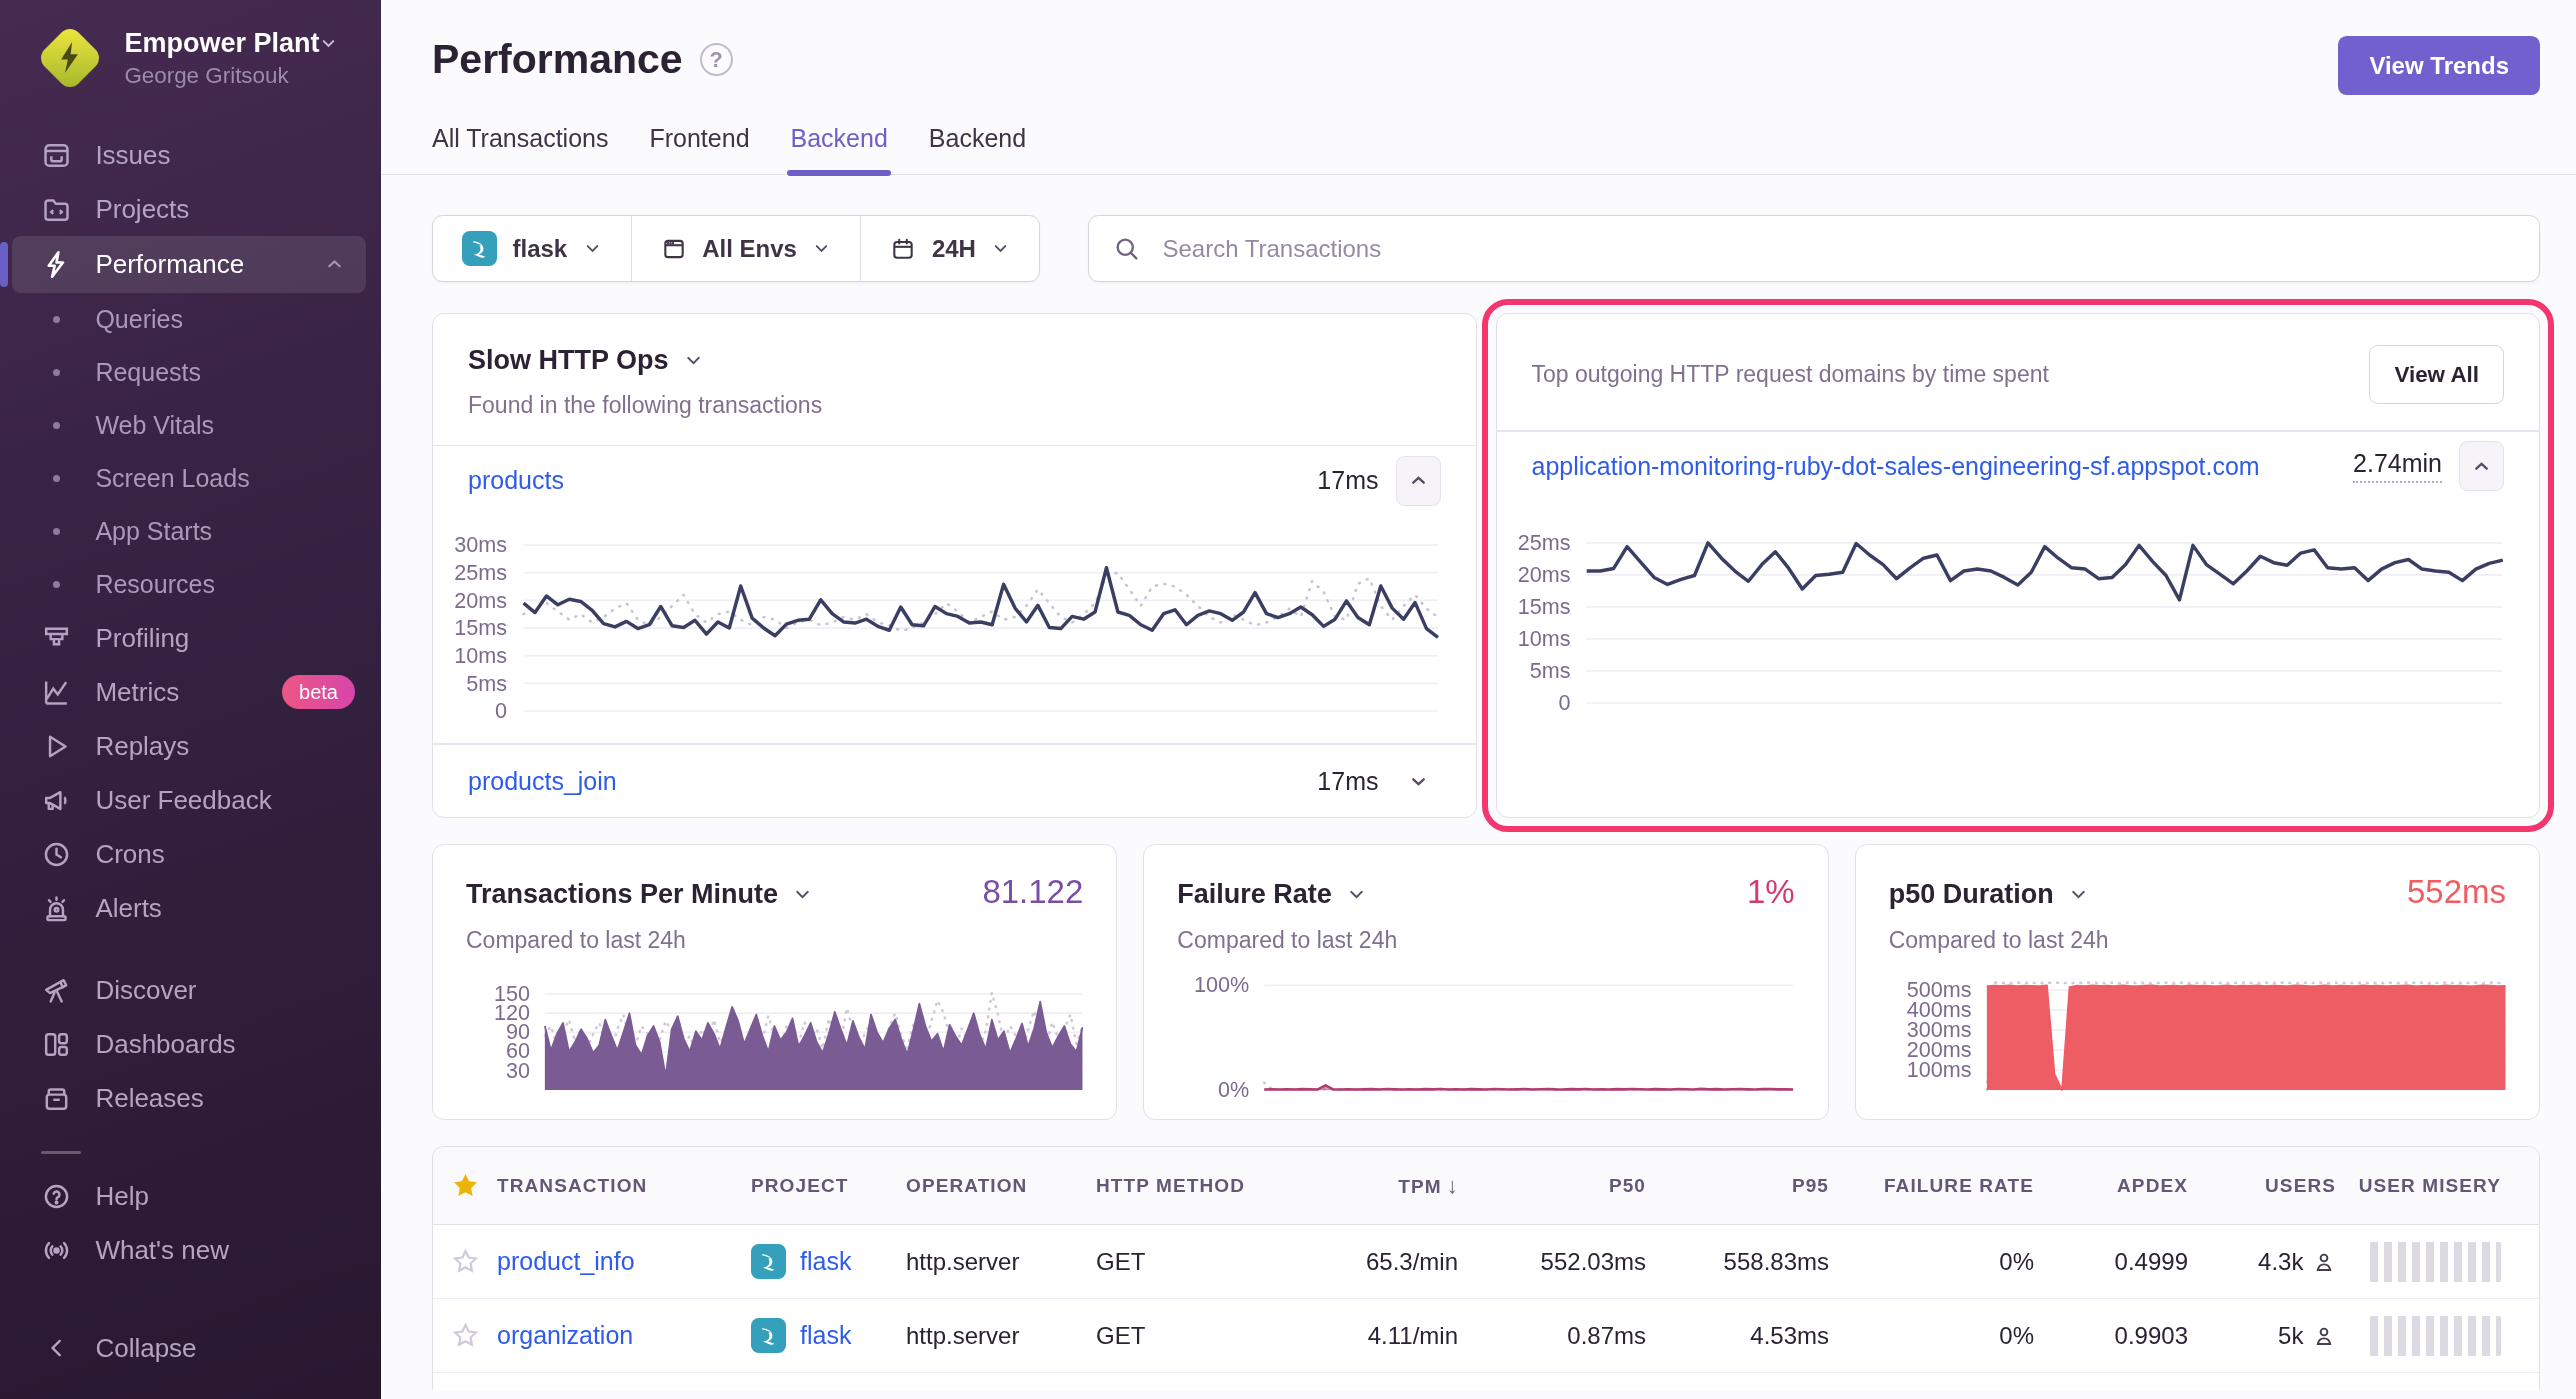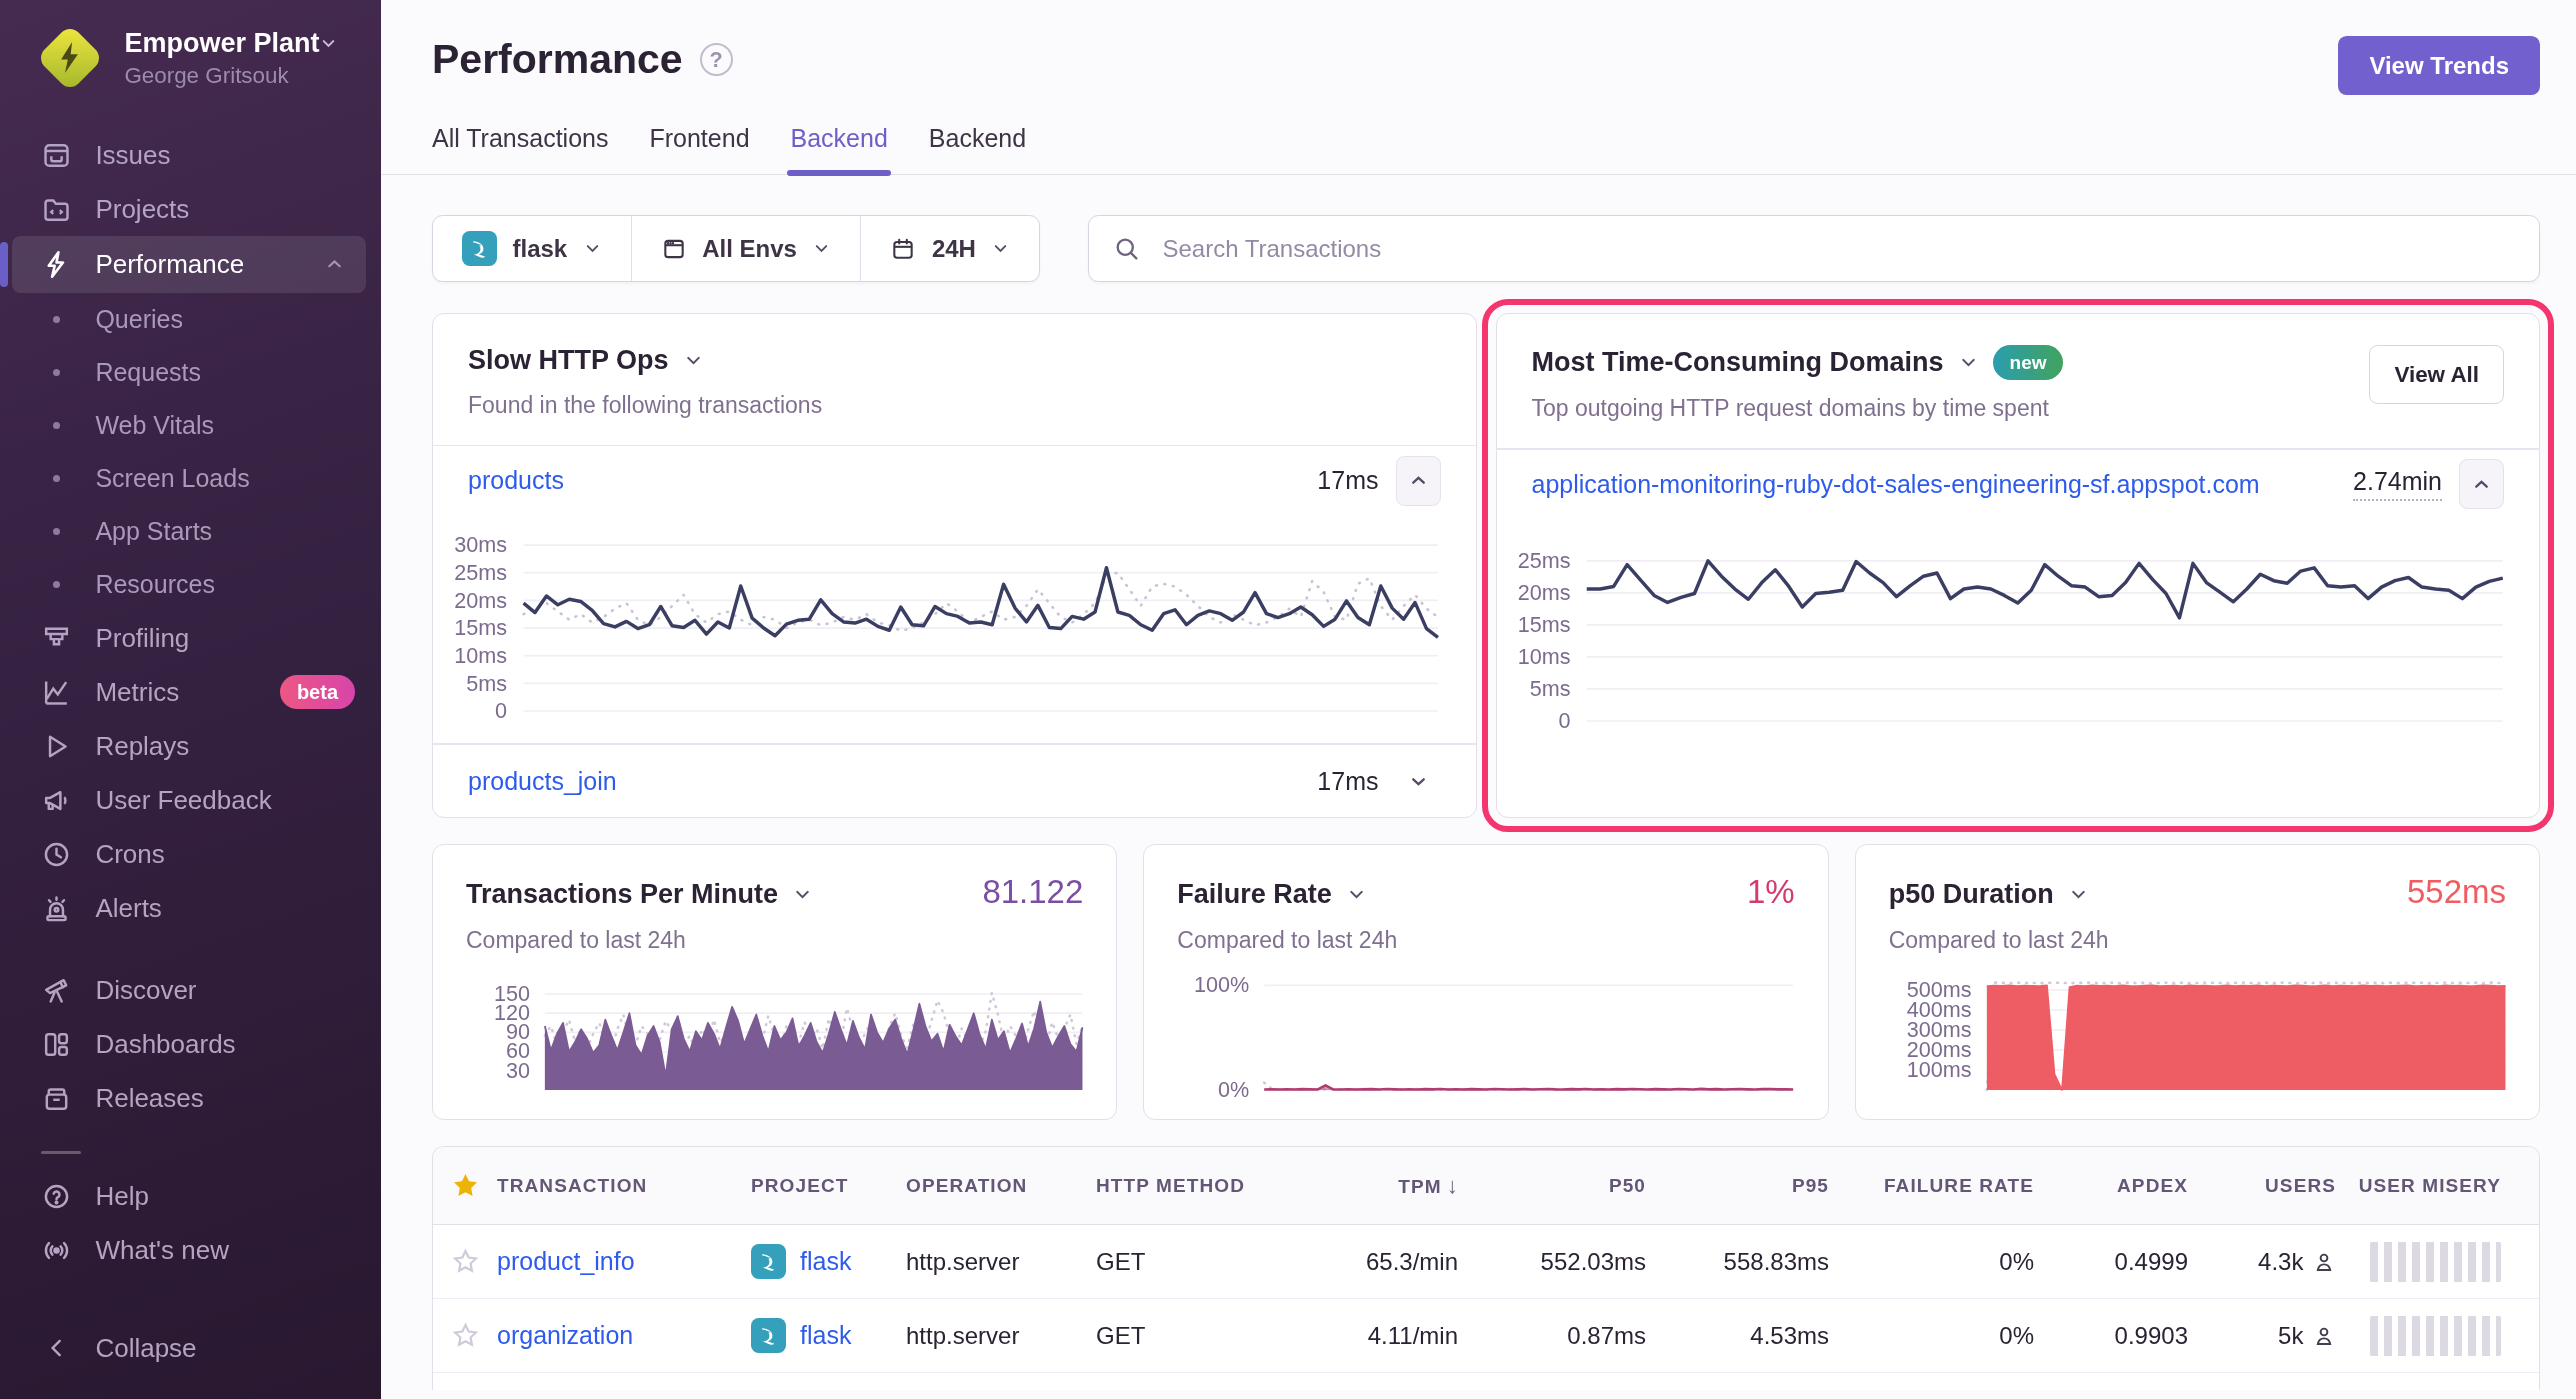--- a/index.html
+++ b/index.html
@@ -17,21 +17,21 @@
   .org-name{font-size:27px;font-weight:bold;color:#fff;display:flex;align-items:center;gap:0;line-height:1.2}
   .org-user{font-size:22.4px;color:#9d8bab;margin-top:3.5px}
   .nav{list-style:none;margin:0;padding:0}
   .nav-item{display:flex;align-items:center;gap:22.4px;height:54px;padding:0 26px 0 40px;font-size:26px;cursor:pointer;position:relative;color:#b4a3c2}
   .nicon{width:33px;display:flex;justify-content:center;align-items:center;flex:0 0 33px}
   .nav-item.active{background:rgba(255,255,255,.10);border-radius:8.6px;margin:0 15.5px 0 12px;padding:0 21px 0 28px;color:#fff;height:57px}
   .accent-bar{position:absolute;left:-12px;top:6px;width:7.8px;height:45px;border-radius:4.3px;background:#6a5fc8}
   .sub-item{display:flex;align-items:center;height:53px;padding:0 26px 0 40px;gap:22.4px;font-size:25px;color:#ab99ba;cursor:pointer}
   .sub-item .bullet{width:33px;display:flex;justify-content:center}
   .bullet i{width:7px;height:7px;border-radius:50%;background:#8d7a9e;display:block}
-  .badge-beta{margin-left:auto;background:linear-gradient(90deg,#ec5784,#d844ab);color:#fff;font-size:20px;font-weight:bold;
+  .badge-beta{margin-left:auto;background:linear-gradient(90deg,#ec5784,#d844ab);color:#fff;font-size:20px;font-weight:normal;
     padding:7px 17px;border-radius:862px;line-height:1}
   .group-gap{height:28px}
   .footer-divider{height:2.6px;width:40px;background:rgba(255,255,255,.28);margin:26px 0 15.5px 41px;border-radius:1.7px}
   .spacer{flex:1}
 
   
   .main{flex:1;display:flex;flex-direction:column;min-width:0}
   .page-head{display:flex;align-items:flex-start;justify-content:space-between;padding:36px 36px 0 51px}
   .page-title{font-size:41px;font-weight:bold;color:#2b2233;display:flex;align-items:center;gap:17px}
   .help-circle{width:33px;height:33px;border-radius:50%;border:2.6px solid #c3bccd;color:#9d93ab;font-size:21.6px;font-weight:bold;
@@ -445,27 +445,20 @@
                   </span>
               </span>
             </div>
           </div>
         </section>
 
         <section class="panel big">
           <div class="ring"></div>
           <div class="panel-head split">
             <div>
-              <div class="panel-title">
-                <span>Most Time-Consuming Domains</span>
-                <svg width="21" height="21" viewBox="0 0 24 24">
-                    <path d="M6 9l6 6 6-6" fill="none" stroke="#584a68" stroke-width="2.4" stroke-linecap="round"></path>
-                  </svg>
-                <span class="badge-new">new</span>
-              </div>
               <div class="panel-sub">Top outgoing HTTP request domains by time spent</div>
             </div>
             <button class="btn-secondary">View All</button>
           </div>
           <div class="divider"></div>
           <div class="trx-row">
             <a class="link">application-monitoring-ruby-dot-sales-engineering-sf.appspot.com</a>
             <span class="trx-right">
               <span class="dotted-val">2.74min</span>
               <span class="chev-btn">

